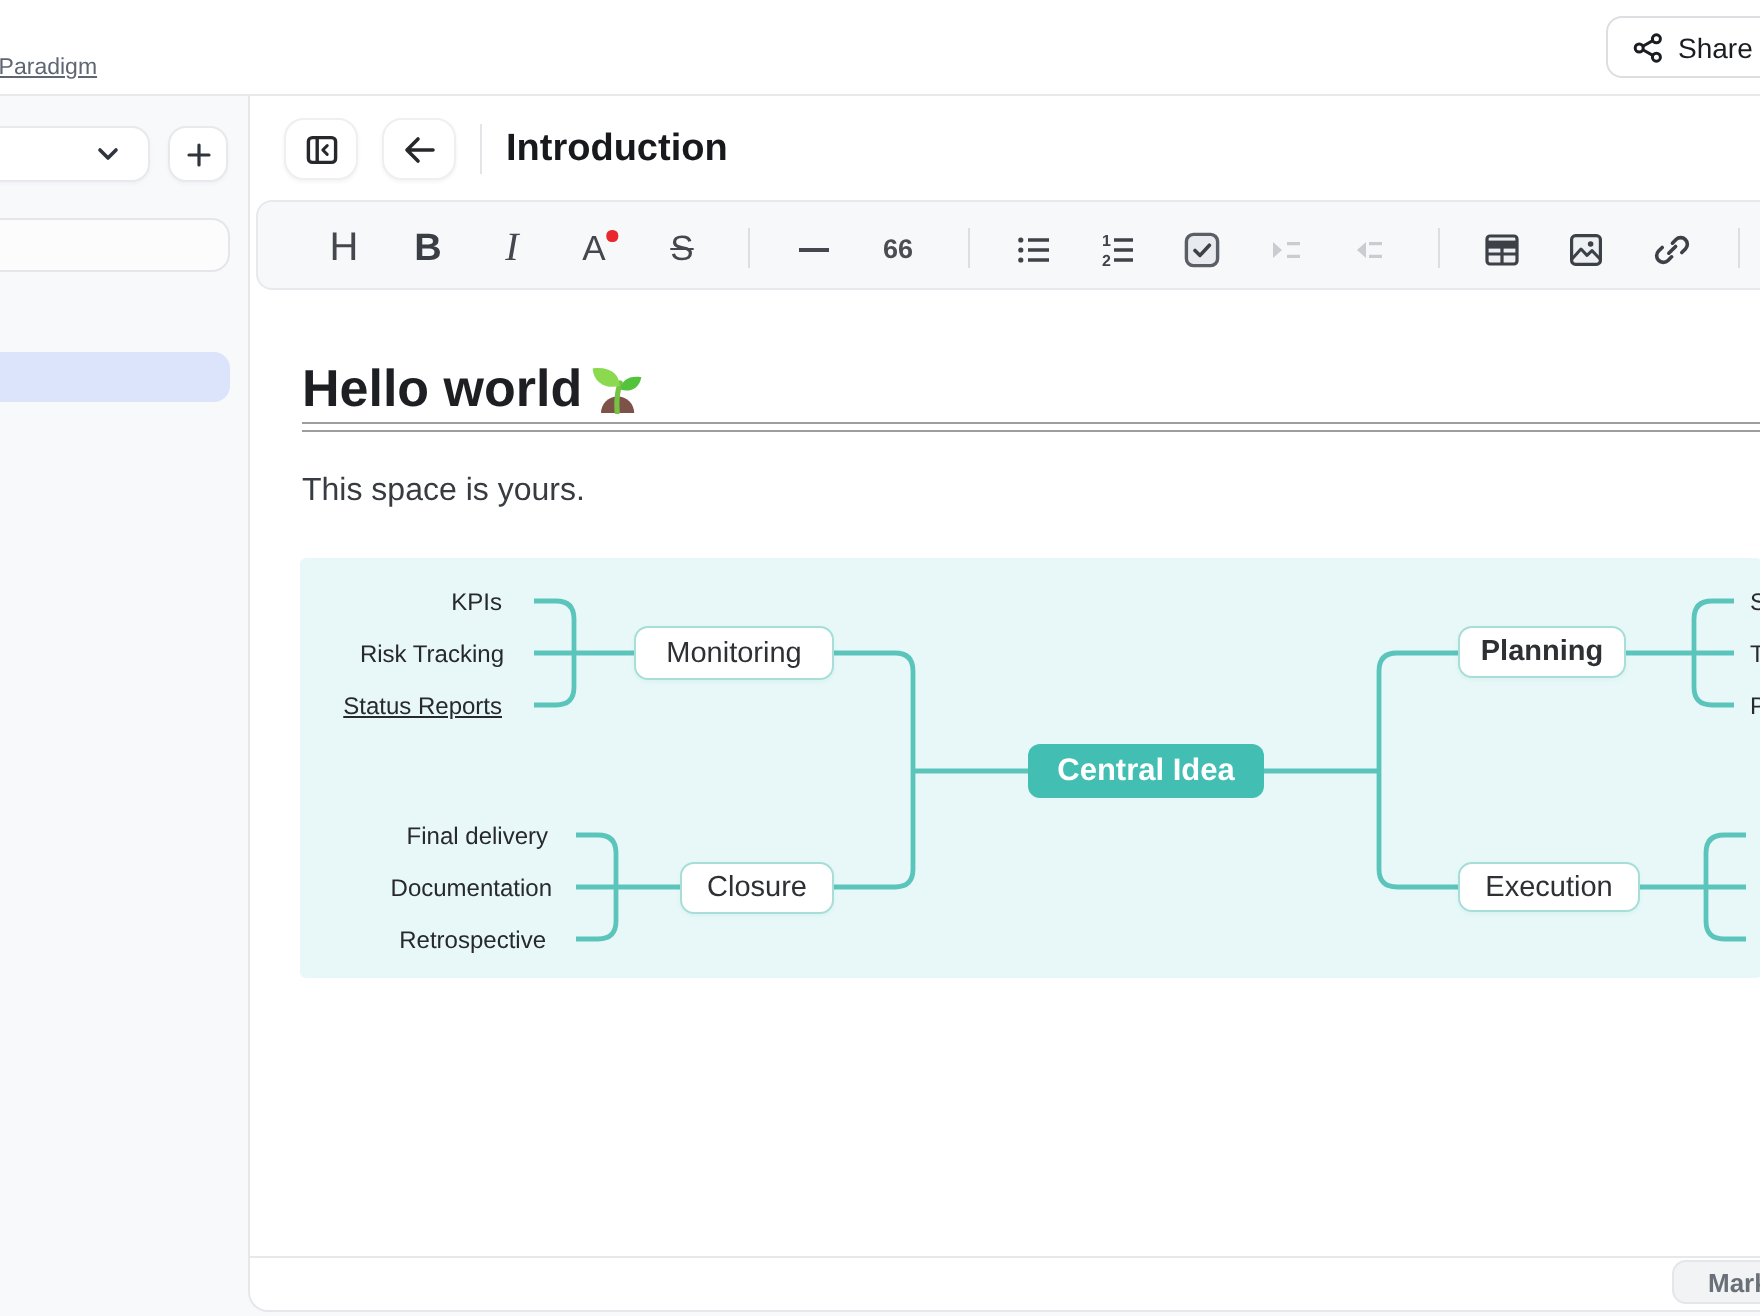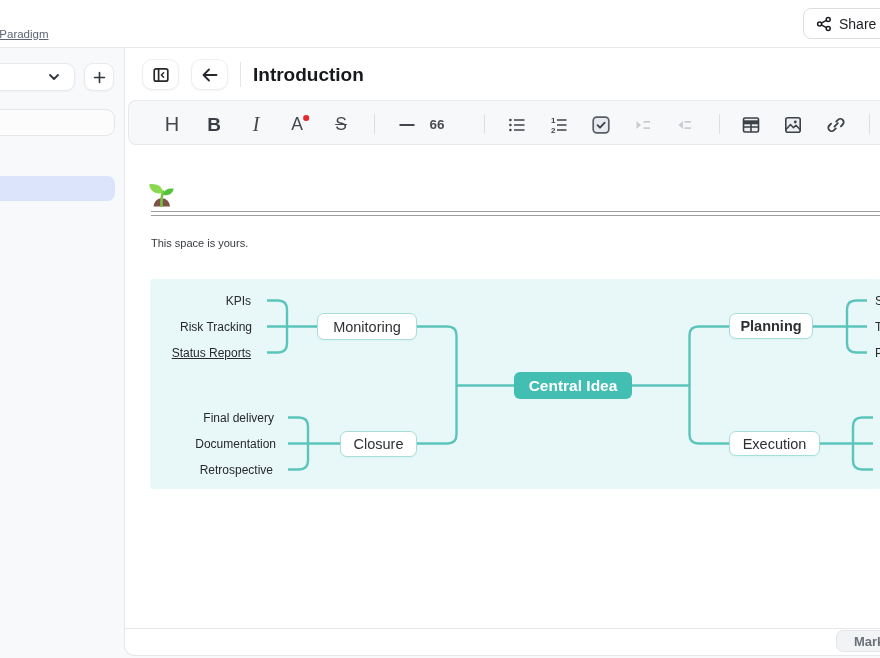--- a/index.html
+++ b/index.html
@@ -55,21 +55,21 @@
   .tA:after { content:""; position:absolute; right:-6px; top:14px; width:5.5px; height:5.5px;
     border-radius:50%; background:#e8272f; }
   .tS { font-size:17.5px; color:#44474d; text-decoration:line-through; }
   .tQ { font-size:13.5px; font-weight:bold; color:#4a4d52; letter-spacing:0px; }
 
   
   #h1 { position:absolute; left:26px; top:133px; width:704px; }
   #h1 .txt { font-size:26px; font-weight:bold; color:#1d1f23; line-height:26px; }
   #h1-rule { position:absolute; left:26px; top:163px; width:730px; height:5px;
     border-top:1.5px solid #9d9d9d; border-bottom:1.5px solid #9d9d9d; }
-  #para { position:absolute; left:26px; top:189px; font-size:11px; color:#383b40; }
+  #para { position:absolute; left:26px; top:189px; font-size:16px; color:#383b40; }
 
   
   #mindmap { position:absolute; left:25px; top:231px; width:731px; height:210px;
     background:#e8f8f9; border-radius:3px; }
   .node { position:absolute; background:#fff; border:1.5px solid #a7ded8; border-radius:7px;
     display:flex; align-items:center; justify-content:center;
     font-size:14.5px; color:#2e3033; box-shadow:0 1px 2px rgba(60,160,150,.08); }
   #central { position:absolute; background:#42bfb2; border-radius:6px; color:#fff;
     font-weight:bold; font-size:15.5px; display:flex; align-items:center; justify-content:center; }
   .lbl { position:absolute; font-size:12px; color:#27292c; white-space:nowrap; }
@@ -120,21 +120,21 @@
     <div class="ti tB" style="left:85px">B</div>
     <div class="ti tI" style="left:127px">I</div>
     <div class="ti tA" style="left:168px">A</div>
     <div class="ti tS" style="left:212px">S</div>
     <div class="tdiv" style="left:245px"></div>
     <div class="ti" style="left:278px">
         <svg width="20" height="20" viewBox="0 0 20 20">
           <path d="M2.5 10 H17.5" stroke="#44474d" stroke-width="2"></path>
         </svg>
       </div>
-    <div class="ti tQ" style="left:308px">66</div>
+    <div class="ti tQ" style="left:320px">66</div>
     <div class="tdiv" style="left:355px"></div>
     <div class="ti" style="left:388px">
         <svg width="20" height="20" viewBox="0 0 20 20" stroke="#3f4248" stroke-width="1.7">
           <path d="M7 5 H17.5 M7 10 H17.5 M7 15 H17.5"></path>
           <circle cx="3.4" cy="5" r="1.3" fill="#3f4248" stroke="none"></circle>
           <circle cx="3.4" cy="10" r="1.3" fill="#3f4248" stroke="none"></circle>
           <circle cx="3.4" cy="15" r="1.3" fill="#3f4248" stroke="none"></circle>
         </svg>
       </div>
     <div class="ti" style="left:430px">
@@ -180,21 +180,21 @@
     <div class="ti" style="left:707px">
         <svg width="20" height="20" viewBox="0 0 20 20" fill="none" stroke="#3c4047" stroke-width="1.8" stroke-linecap="round">
           <path d="M8.4 11.6 L11.8 8.2"></path>
           <path d="M9.8 13.4 L8 15.2 a3.3 3.3 0 0 1 -4.7 -4.7 L5.1 8.7"></path>
           <path d="M10.2 6.6 L12 4.8 a3.3 3.3 0 0 1 4.7 4.7 L14.9 11.3"></path>
         </svg>
       </div>
     <div class="tdiv" style="left:740px"></div>
   </div>
 
-  <div id="h1"><svg style="vertical-align:-4px; margin-left:-3px" width="26" height="26" viewBox="0 0 26 26">
+  <div id="h1"><span class="txt">Hello world </span><svg style="vertical-align:-4px; margin-left:-3px" width="26" height="26" viewBox="0 0 26 26">
         <path d="M5.5 25.5 a8.3 8.3 0 0 1 16.6 0 z" fill="#7d5349"></path>
         <path d="M13.6 25 C13.1 19.5 13.6 15 15.1 10.5" stroke="#76c243" stroke-width="2.6" fill="none" stroke-linecap="round"></path>
         <path d="M14.8 12 C14.8 6.5 10.5 2.2 1.3 3.2 C1.9 10.5 8 13.6 14.8 12 Z" fill="#8ad94e"></path>
         <path d="M15.2 13.8 C15.7 9 19.8 6.6 25.7 7.6 C24.7 13.2 20 15.4 15.2 13.8 Z" fill="#54c33c"></path>
       </svg></div>
   <div id="h1-rule"></div>
   <div id="para">This space is yours.</div>
 
   <div id="mindmap">
     <svg class="abs" style="left:0;top:0" width="731" height="210" viewBox="0 0 731 210" fill="none">

